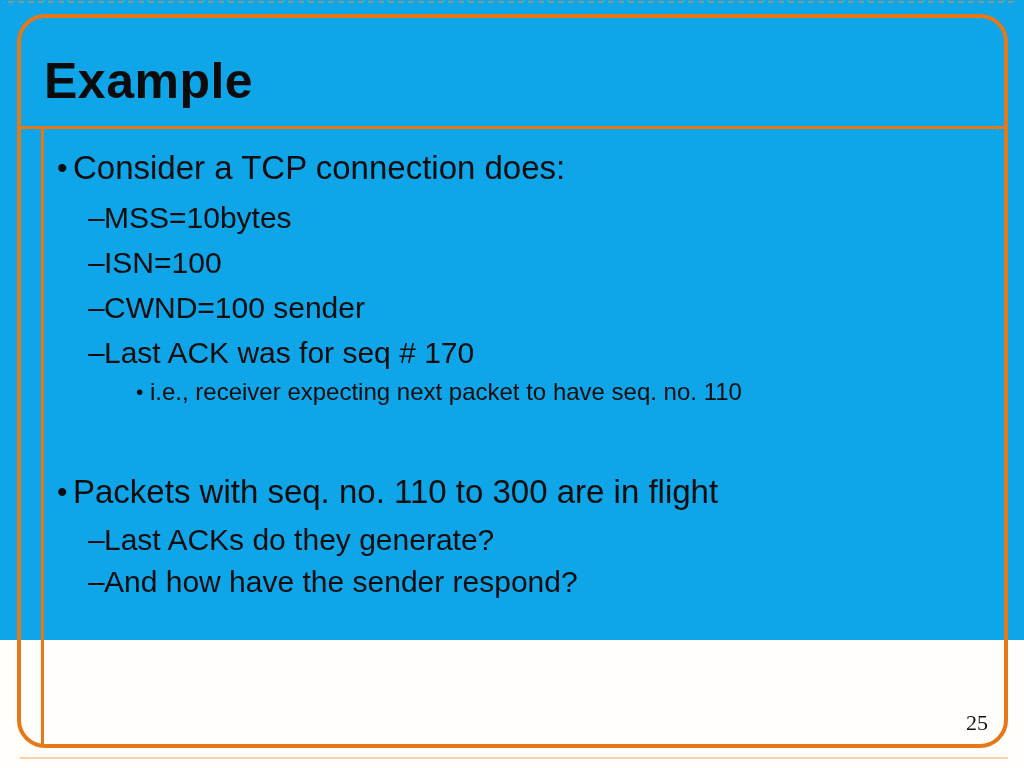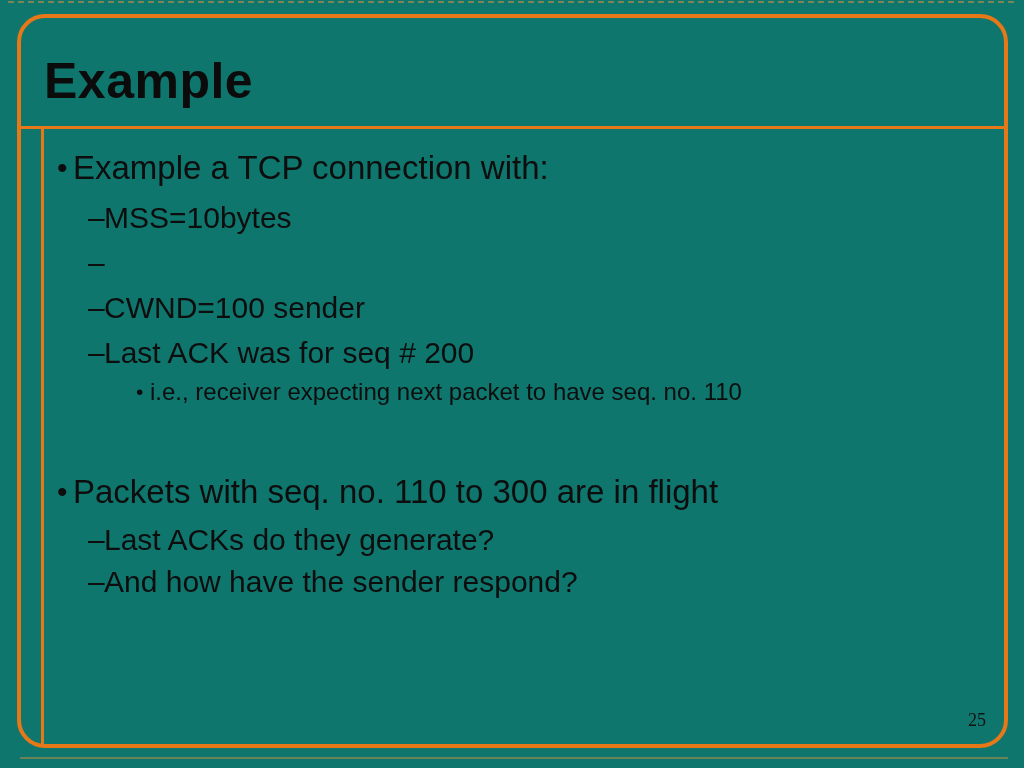--- a/index.html
+++ b/index.html
@@ -7,22 +7,22 @@
     padding: 0;
     width: 1024px;
     height: 768px;
     overflow: hidden;
     background: #fffefb;
     font-family: "Liberation Sans", sans-serif;
   }
   #slide {
     position: relative;
     width: 1024px;
-    height: 768px;
-    background: #0f766e;
+    height: 640px;
+    background: #0ea5e9;
   }
   
   .edge-line-top {
     position: absolute;
     top: 1px; left: 8px;
     width: 1006px; height: 0;
     border-top: 2px dashed rgba(235, 148, 56, 0.50);
   }
   .edge-line-bottom {
     position: absolute;
@@ -79,61 +79,62 @@
   .l2 { font-size: 30px; left: 88px; }
   .l2 .marker { width: 16px; }
   .l3 { font-size: 24px; left: 136px; }
   .l3 .marker { width: 14px; font-size: 21px; line-height: 1.25; }
   .page-number {
     position: absolute;
     left: 960px; top: 710px;
     width: 34px;
     text-align: center;
     font-family: "Liberation Serif", serif;
-    font-size: 18px;
+    font-size: 22px;
     color: #111;
   }
 </style>
 </head>
 <body>
 
 <div id="slide">
 
   <div class="edge-line-top"></div>
 
   <div class="frame"></div>
 
   <div class="slide-title">Example</div>
 
   <div class="title-separator"></div>
 
   <div class="left-accent-line"></div>
 
   <div class="line l1" style="top:150px;">
     <span class="marker">•</span>
-    <span class="txt">Example a TCP connection with:</span>
+    <span class="txt">Consider a TCP connection does:</span>
   </div>
 
   <div class="line l2" style="top:202px;">
     <span class="marker">–</span>
     <span class="txt">MSS=10bytes</span>
   </div>
 
   <div class="line l2" style="top:247px;">
     <span class="marker">–</span>
+    <span class="txt">ISN=100</span>
   </div>
 
   <div class="line l2" style="top:292px;">
     <span class="marker">–</span>
     <span class="txt">CWND=100 sender</span>
   </div>
 
   <div class="line l2" style="top:337px;">
     <span class="marker">–</span>
-    <span class="txt">Last ACK was for seq # 200</span>
+    <span class="txt">Last ACK was for seq # 170</span>
   </div>
 
   <div class="line l3" style="top:379px;">
     <span class="marker">•</span>
     <span class="txt">i.e., receiver expecting next packet to have seq. no. 110</span>
   </div>
 
   <div class="line l1" style="top:474px;">
     <span class="marker">•</span>
     <span class="txt">Packets with seq. no. 110 to 300 are in flight</span>

